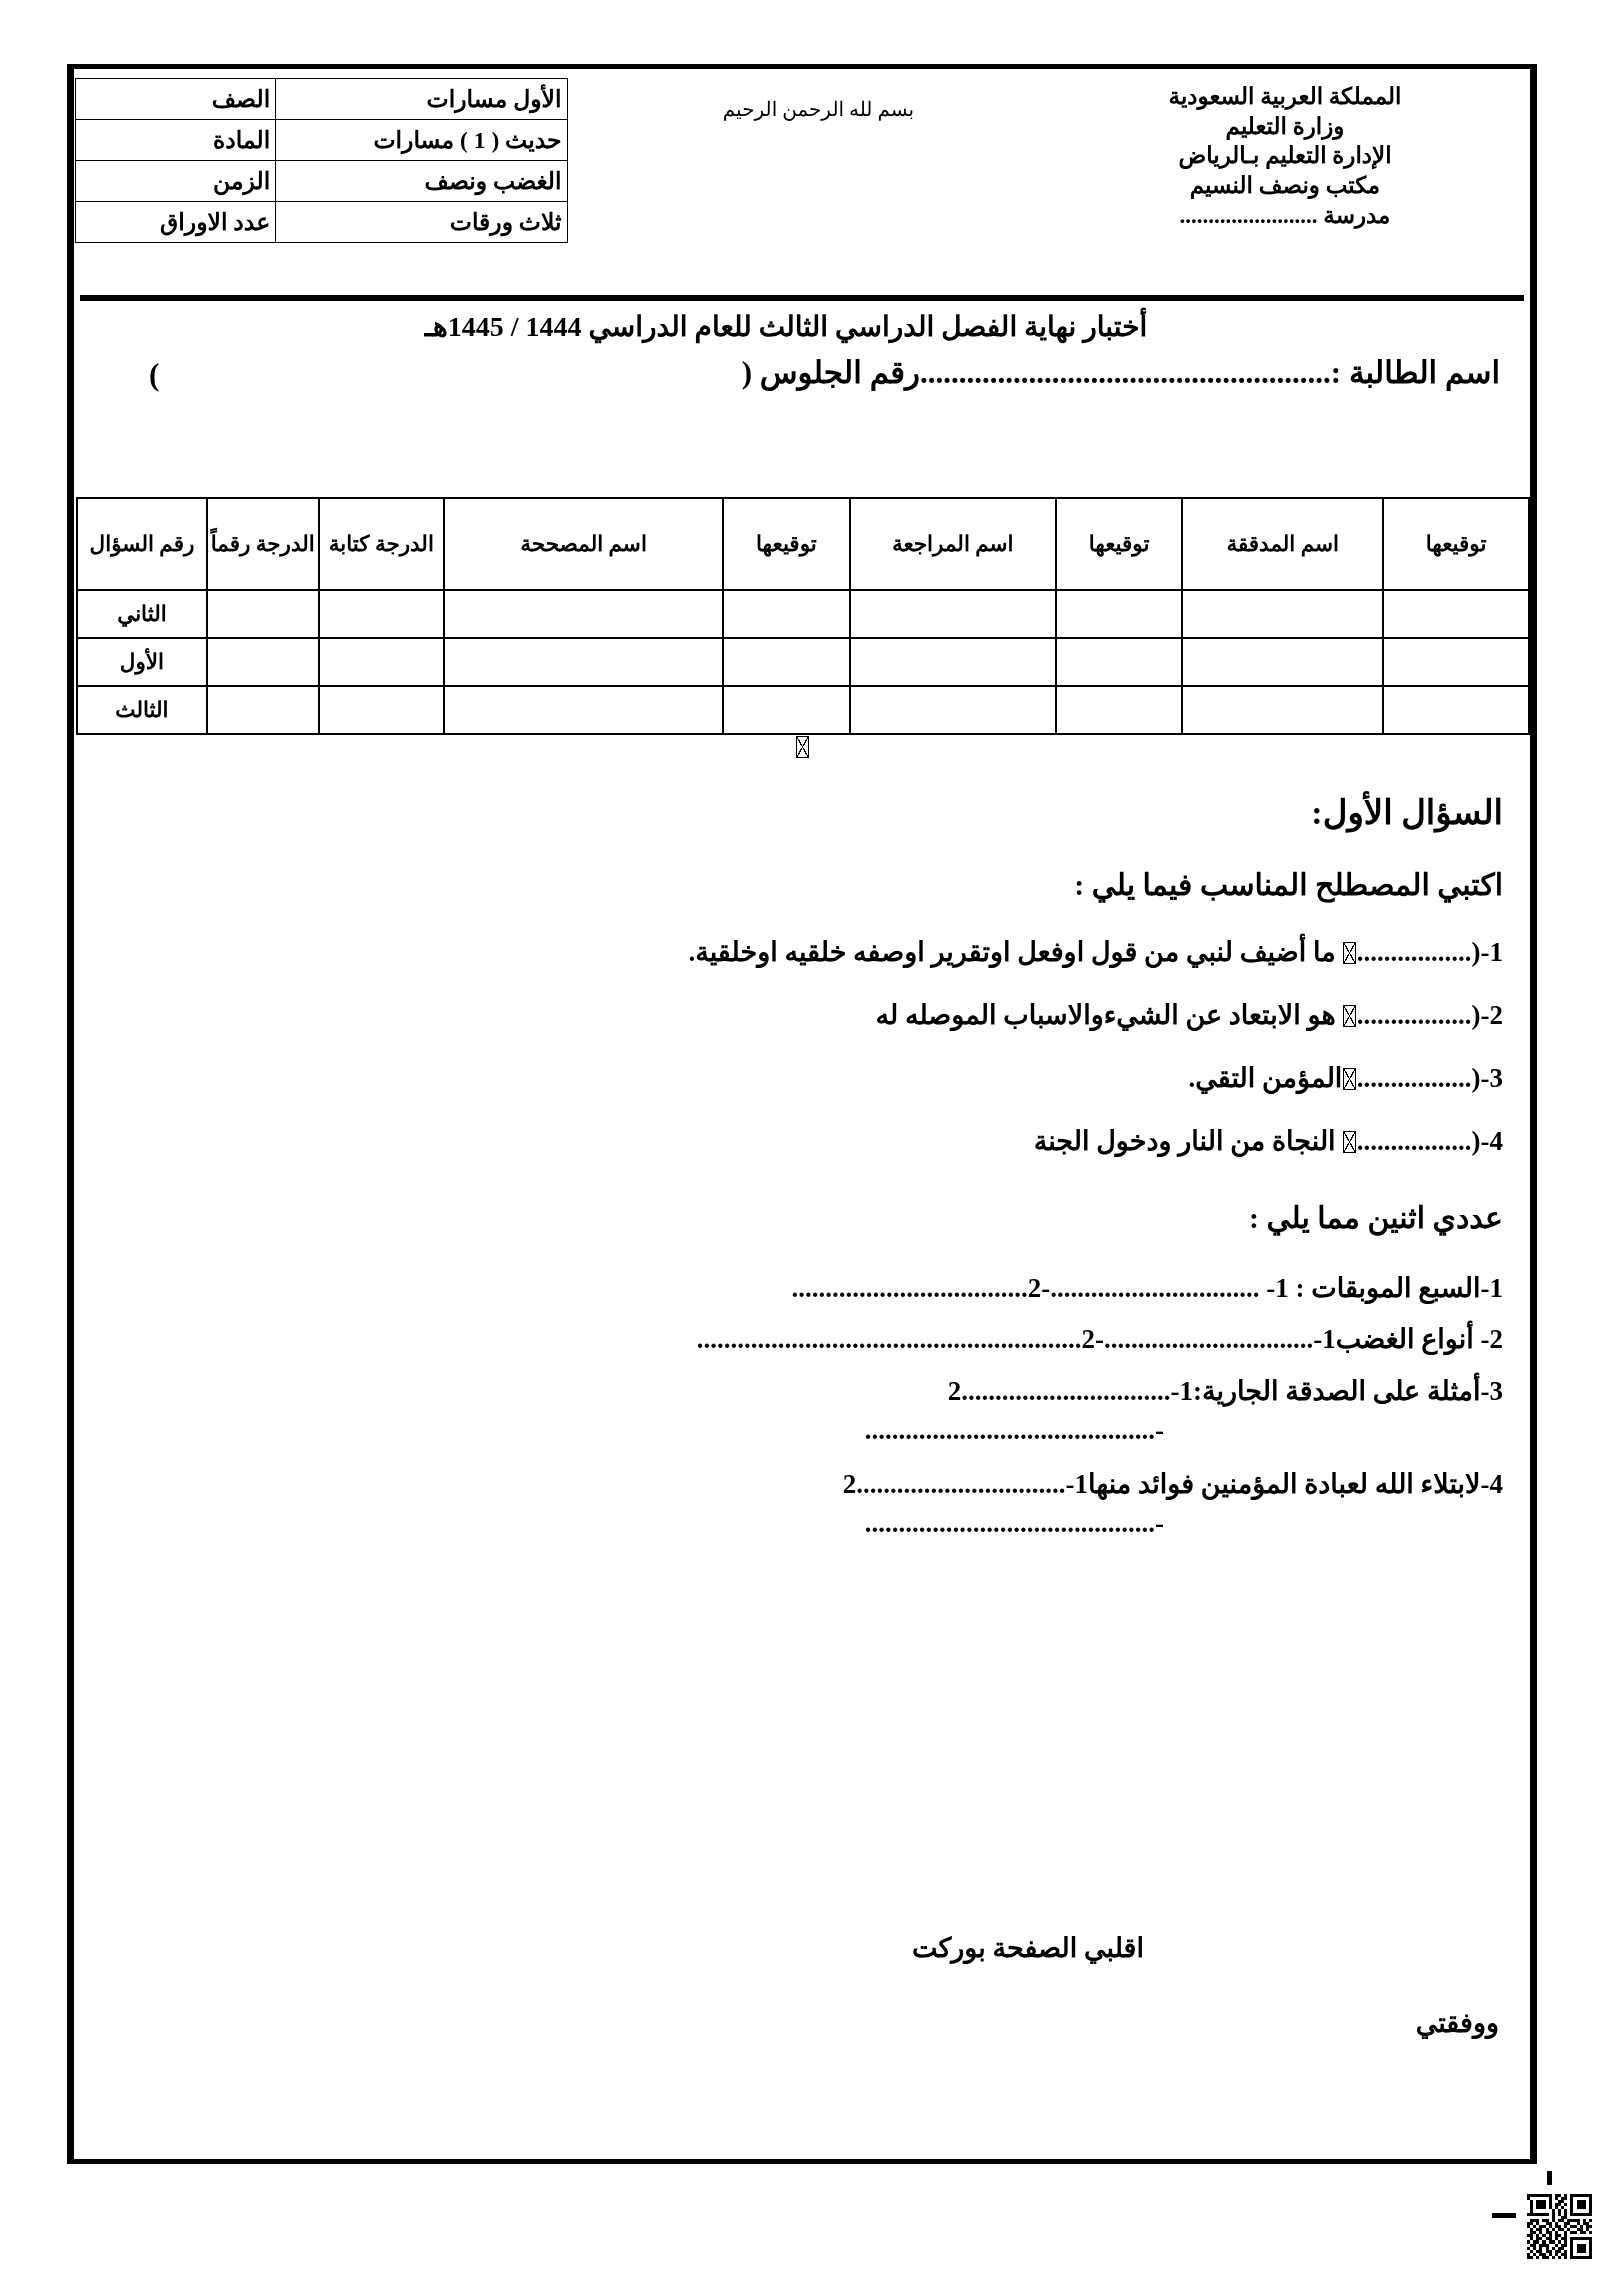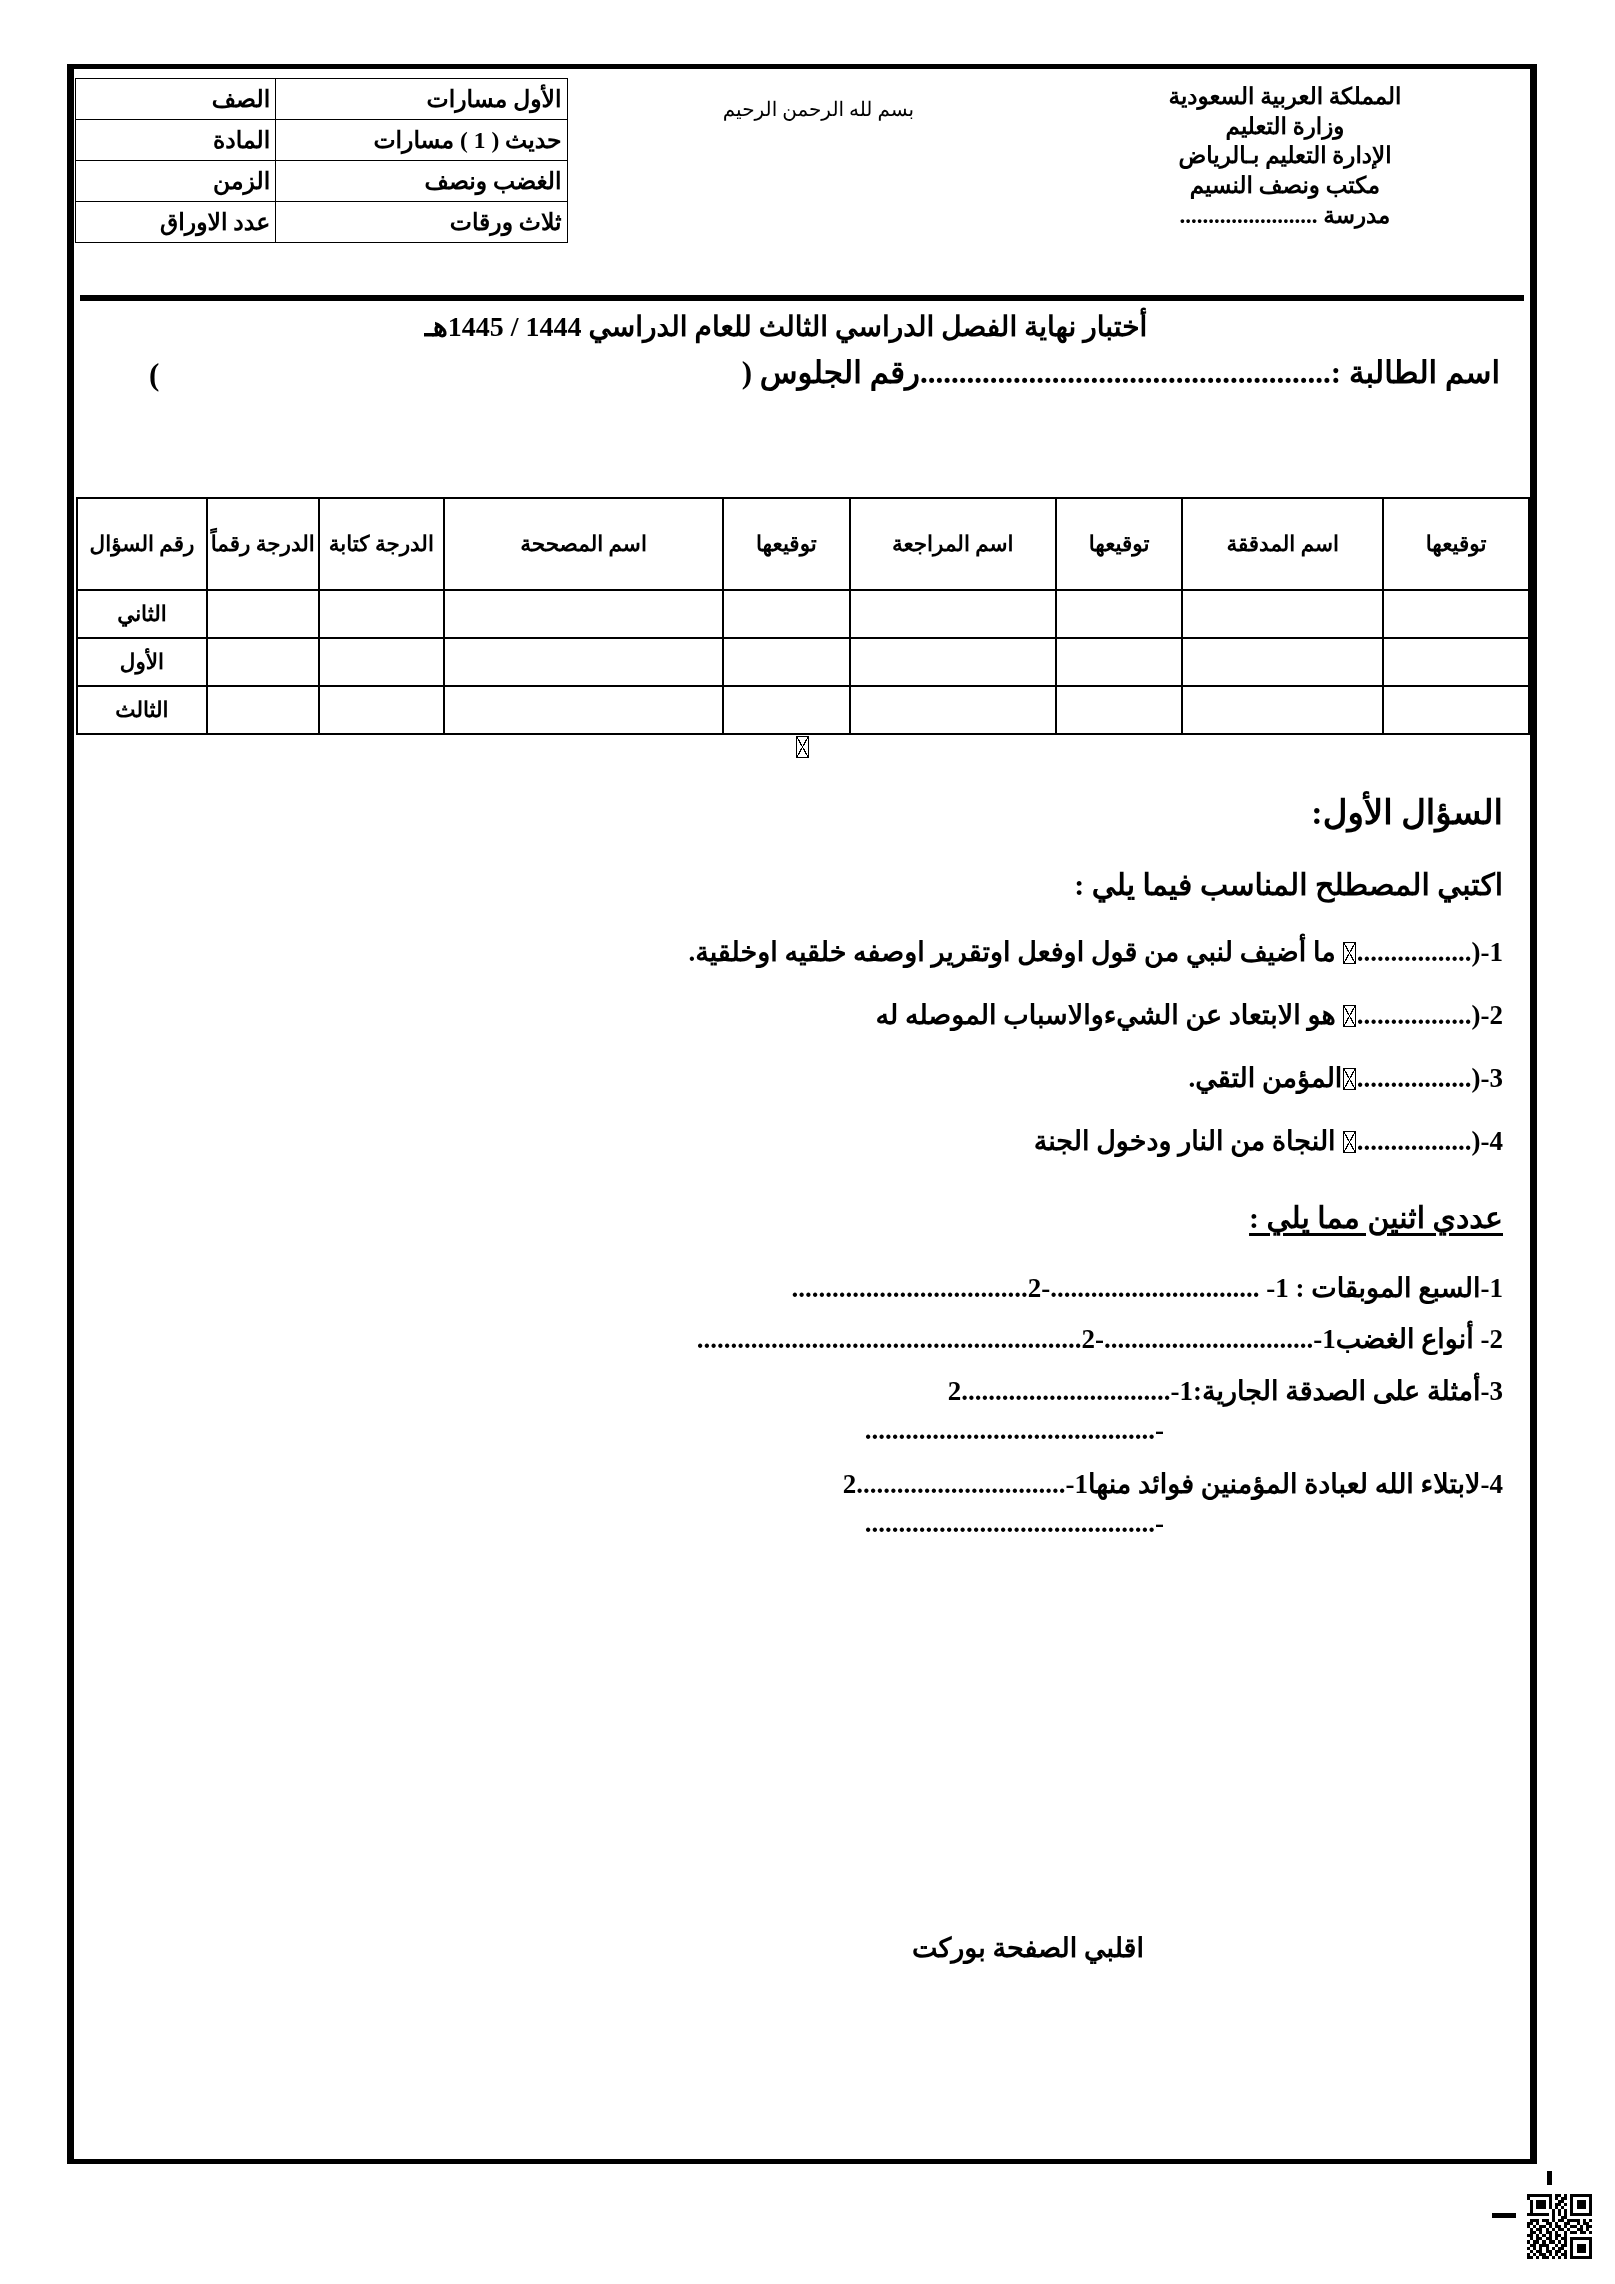--- a/index.html
+++ b/index.html
@@ -238,21 +238,20 @@
     background:
       linear-gradient(to bottom right, transparent 47%, #000 47%, #000 53%, transparent 53%),
       linear-gradient(to bottom left, transparent 47%, #000 47%, #000 53%, transparent 53%);
   }
 
   .section2-heading {
     font-weight: bold;
     font-size: 30px;
     text-align: right;
     margin: 43px 0 37px 0;
-    text-decoration: underline;
     text-underline-offset: 5.2px;
   }
 
   .enum-item {
     font-weight: bold;
     font-size: 27px;
     text-align: right;
     margin: 0 0 7.8px 0;
     white-space: nowrap;
     direction: rtl;
@@ -486,20 +485,21 @@
 
     <div class="enum-item">
       <span>4-</span><span>لابتلاء الله لعبادة المؤمنين فوائد منها</span><span class="dots">1-...............................</span><span class="dots">2</span>
     </div>
     <div class="enum-cont">-...........................................</div>
 
   </div>
 
   <div class="footer">
     <div class="flip-note">اقلبي الصفحة بوركت</div>
+    <div class="good-luck">ووفقتي</div>
   </div>
 
   <div class="qr-area">
     <div class="qr-tick-v"></div>
     <div class="qr-tick-h"></div>
     <div class="qr-code" id="qr-code">
         <i class="on"></i>
         <i class="on"></i>
         <i class="on"></i>
         <i class="on"></i>

